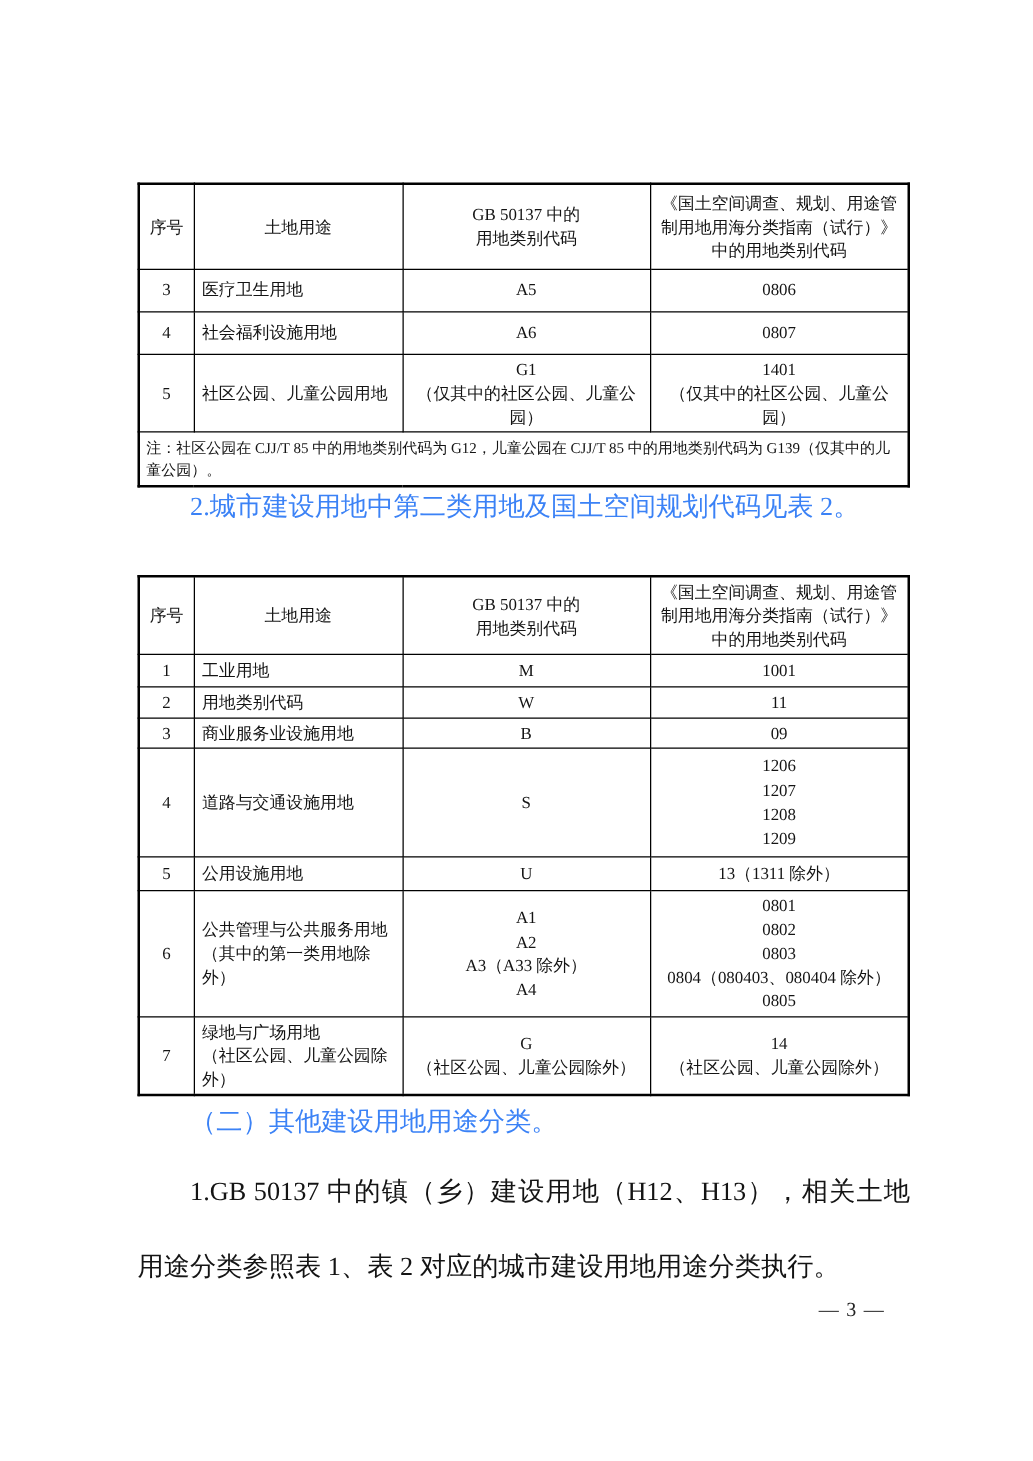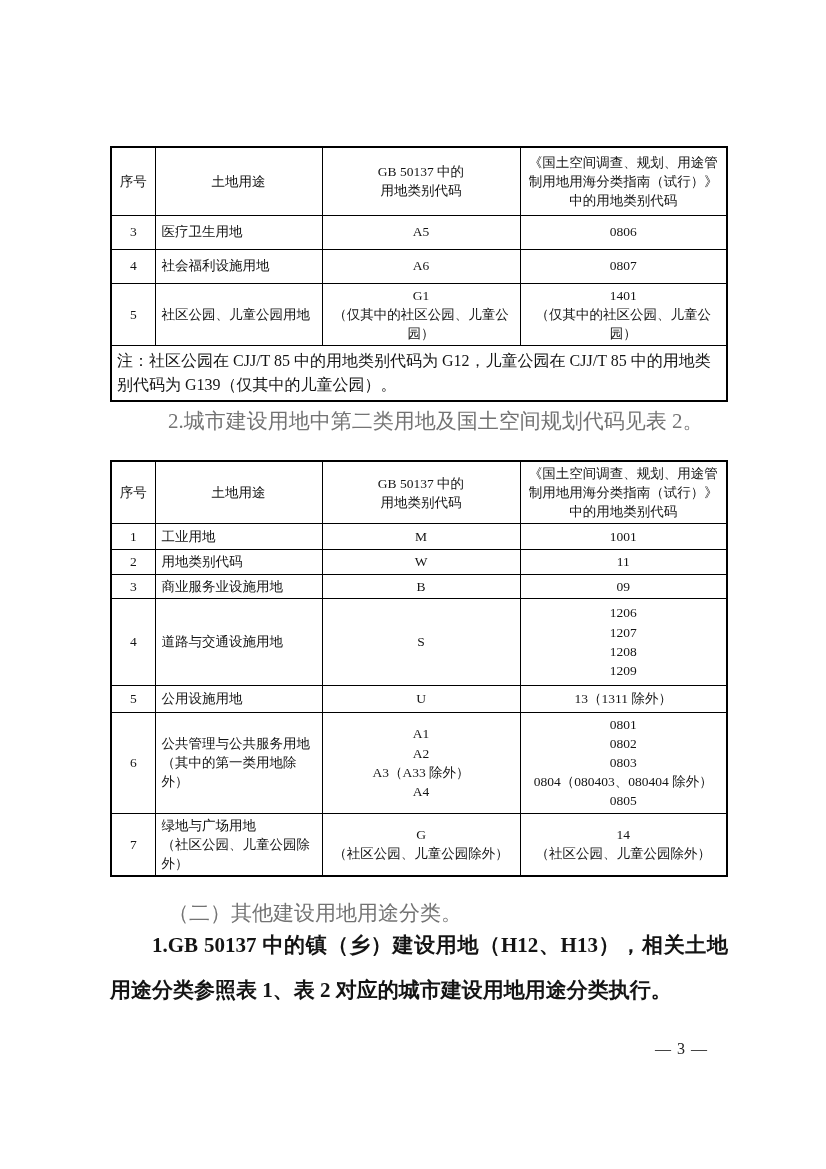--- a/index.html
+++ b/index.html
@@ -33,58 +33,57 @@
     white-space: pre-line;
     color: #141414;
   }
   .doc-table td.use {
     text-align: left;
     padding-left: 6px;
     margin-top: 36px;
   }
   .doc-table td.note-cell {
     text-align: left;
-    font-size: 16px;
+    font-size: 12px;
     line-height: 1.5;
     padding: 3px 5px;
     white-space: normal;
   }
   .para {
     position: absolute;
     left: 110px;
     width: 618px;
-    margin: 16px;
+    margin: 0;
     font-size: 21px;
     line-height: 1.4;
-    color: #737373;
+    color: #3b82f6;
   }
   .indent { text-indent: 2em; }
   .caption {
     position: absolute;
     left: 110px;
     width: 616px;
     top: 429px;
     text-align: center;
     font-size: 18px;
     color: #141414;
   }
   .para-intro { top: 391px; }
   .section-heading { top: 883px; }
   .para-town {
     position: absolute;
     left: 110px;
     width: 618px;
     top: 923px;
     margin: 0;
     font-size: 21px;
-    line-height: 45px;
+    line-height: 60px;
     text-indent: 2em;
     text-align: justify;
     color: #141414;
-    font-weight: bold;
   }
   .page-number {
     position: absolute;
     top: 1040px;
     right: 118px;
     font-size: 16px;
     letter-spacing: 1px;
     color: #222;
   }
 </style>

